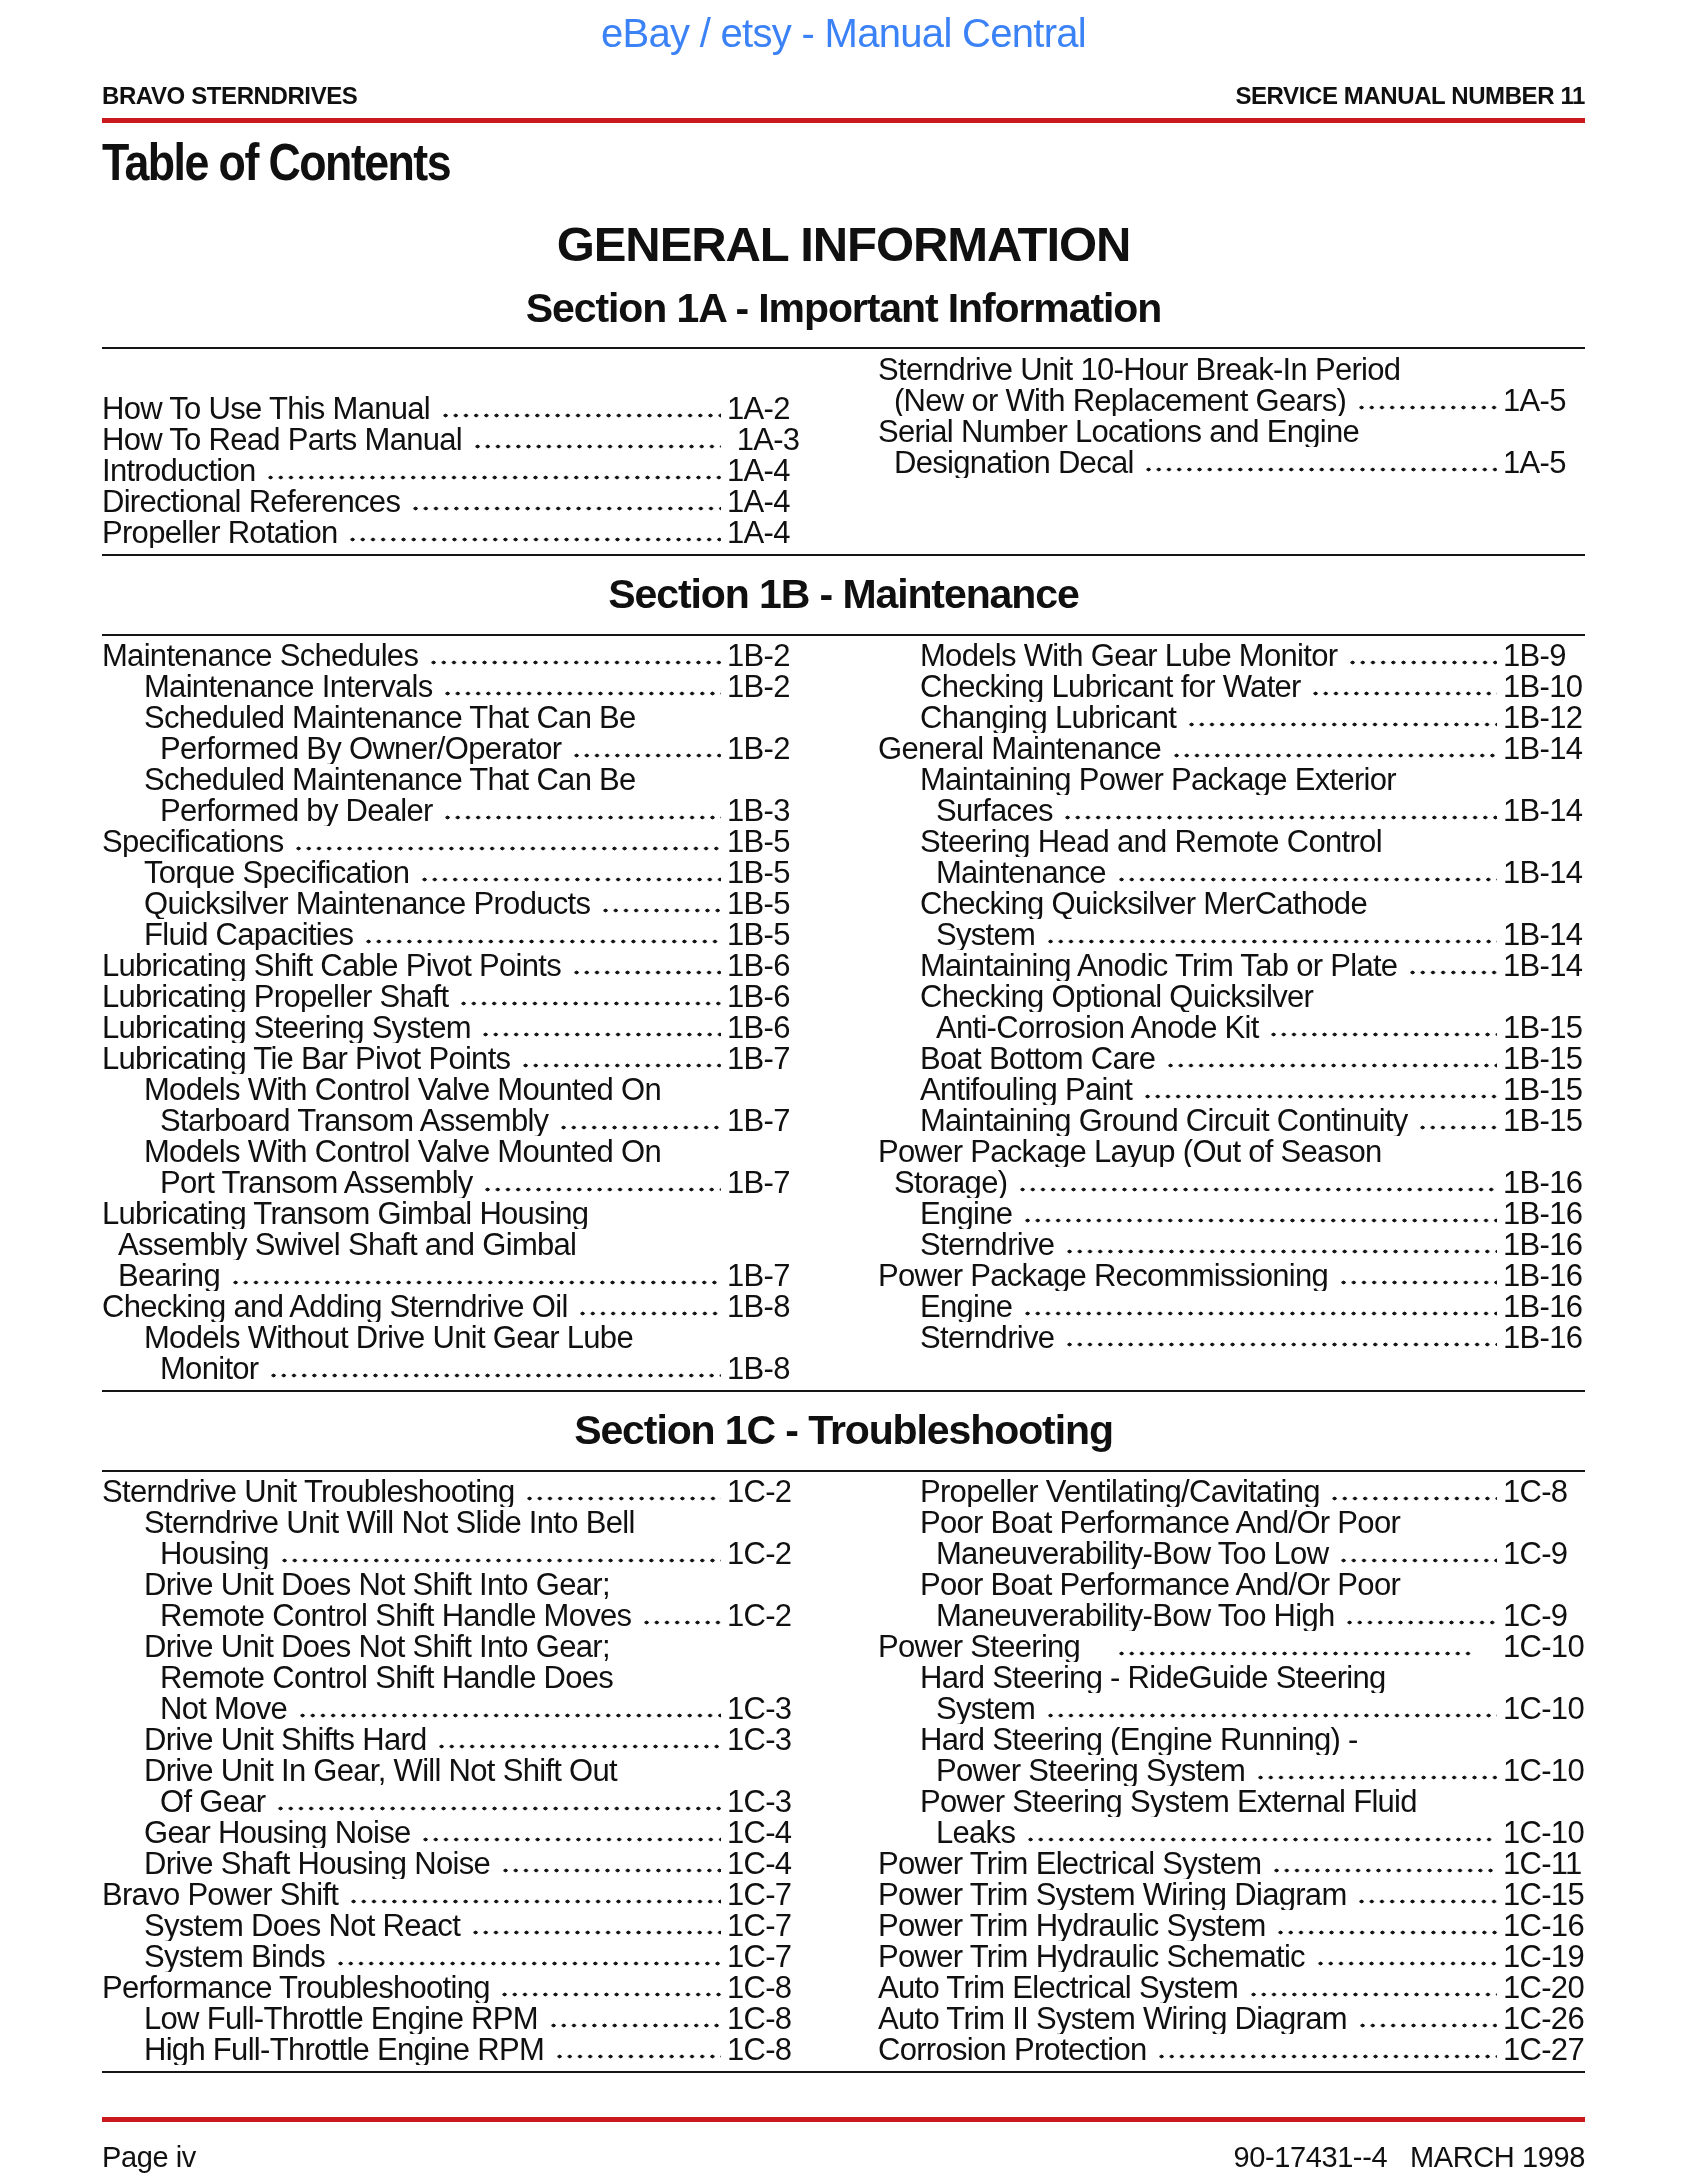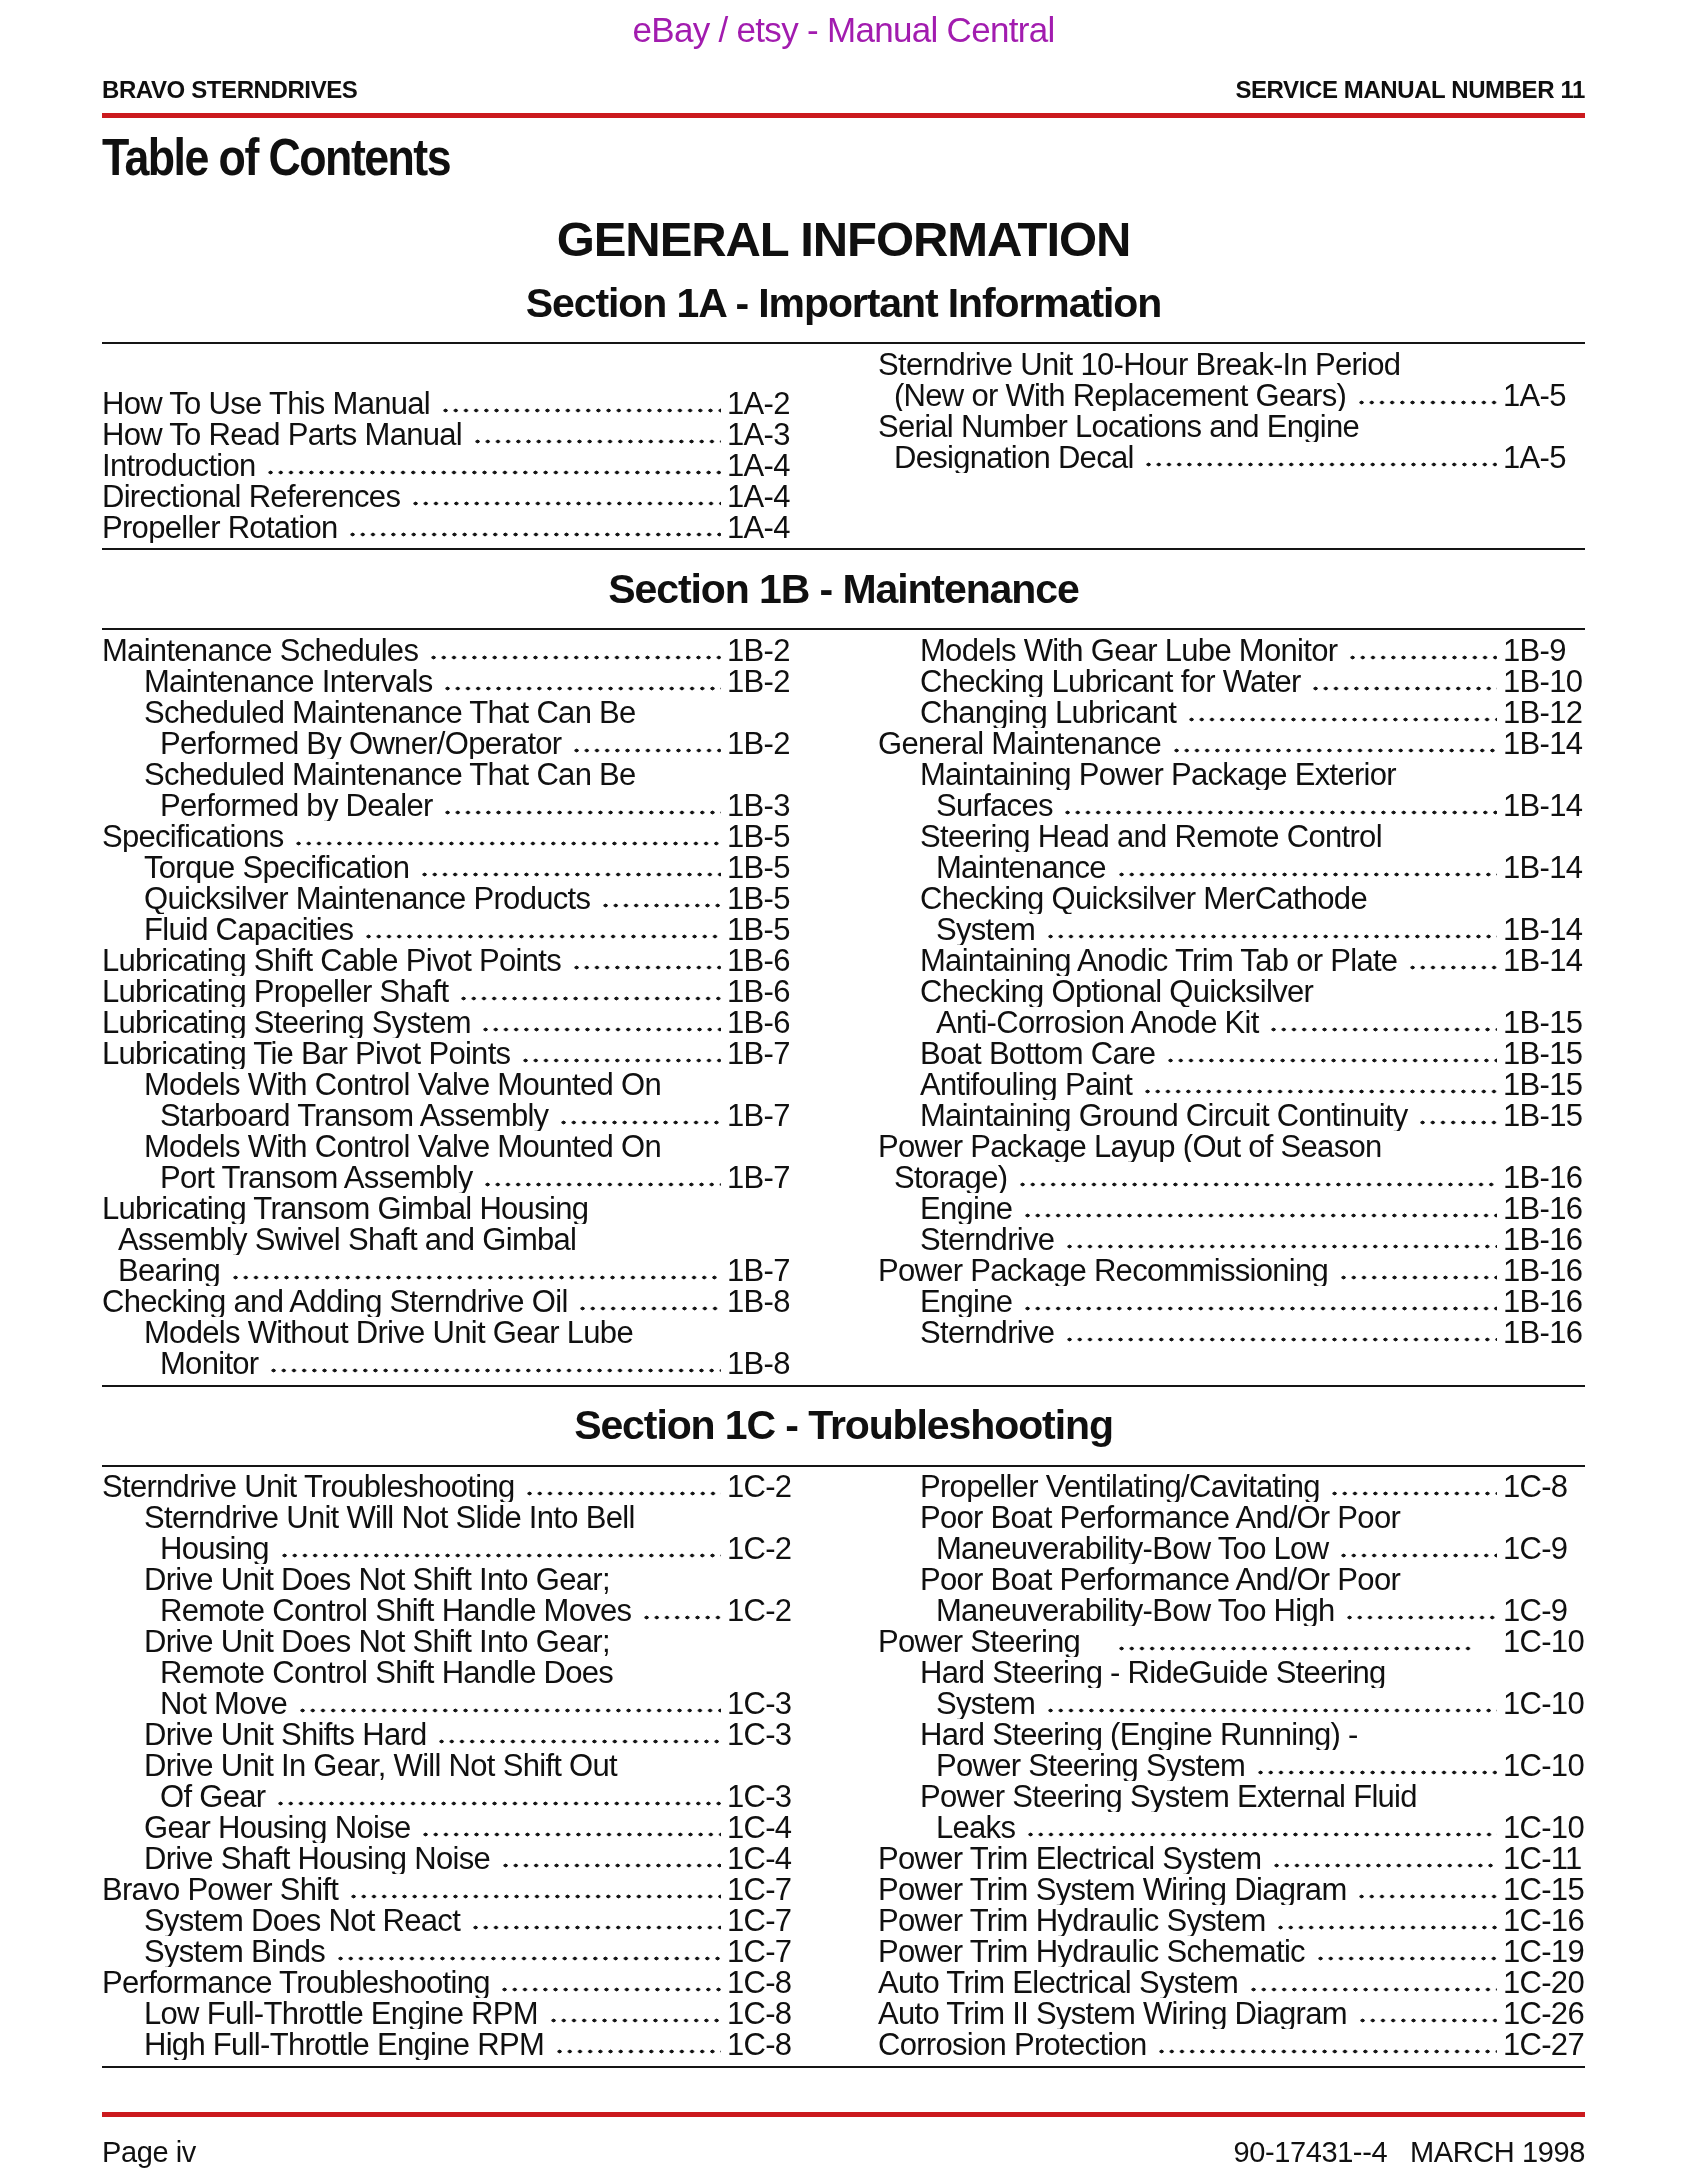--- a/index.html
+++ b/index.html
@@ -8,23 +8,23 @@
     width:1687px;height:2183px;
     margin:0 auto;
     background:#ffffff;
     font-family:"Liberation Sans", sans-serif;
     color:#101010;
     overflow:hidden;
   }
   .inner{margin:0 102px;}
   .watermark{
     text-align:center;
-    font-size:35px;
+    font-size:40px;
     letter-spacing:-0.7px;
-    color:#a21caf;
+    color:#3b82f6;
     line-height:1.05;
   }
   .wm-top{padding-top:11.6px;}
   .wm-bottom{margin-top:19px;}
   .hdr-row{
     margin-top:28px;
     display:flex;
     justify-content:space-between;
     align-items:flex-end;
     font-weight:bold;
@@ -111,21 +111,21 @@
     <div id="sections">
         <section>
           <div class="sec-title">Section 1A - Important Information</div>
           <div class="toc">
             <div>
               <div class="row" style="padding-left: 0px; margin-top: 39px;">
                 <span class="t">How To Use This Manual</span>
                 <span class="leader"></span>
                 <span class="page-num">1A-2</span>
               </div>
-              <div class="row" style="padding-left: 0px;">
+              <div class="row" style="padding-left: 0px; text-align: center;">
                 <span class="t">How To Read Parts Manual</span>
                 <span class="leader"></span>
                 <span class="page-num">1A-3</span>
               </div>
               <div class="row" style="padding-left: 0px;">
                 <span class="t">Introduction</span>
                 <span class="leader"></span>
                 <span class="page-num">1A-4</span>
               </div>
               <div class="row" style="padding-left: 0px;">

